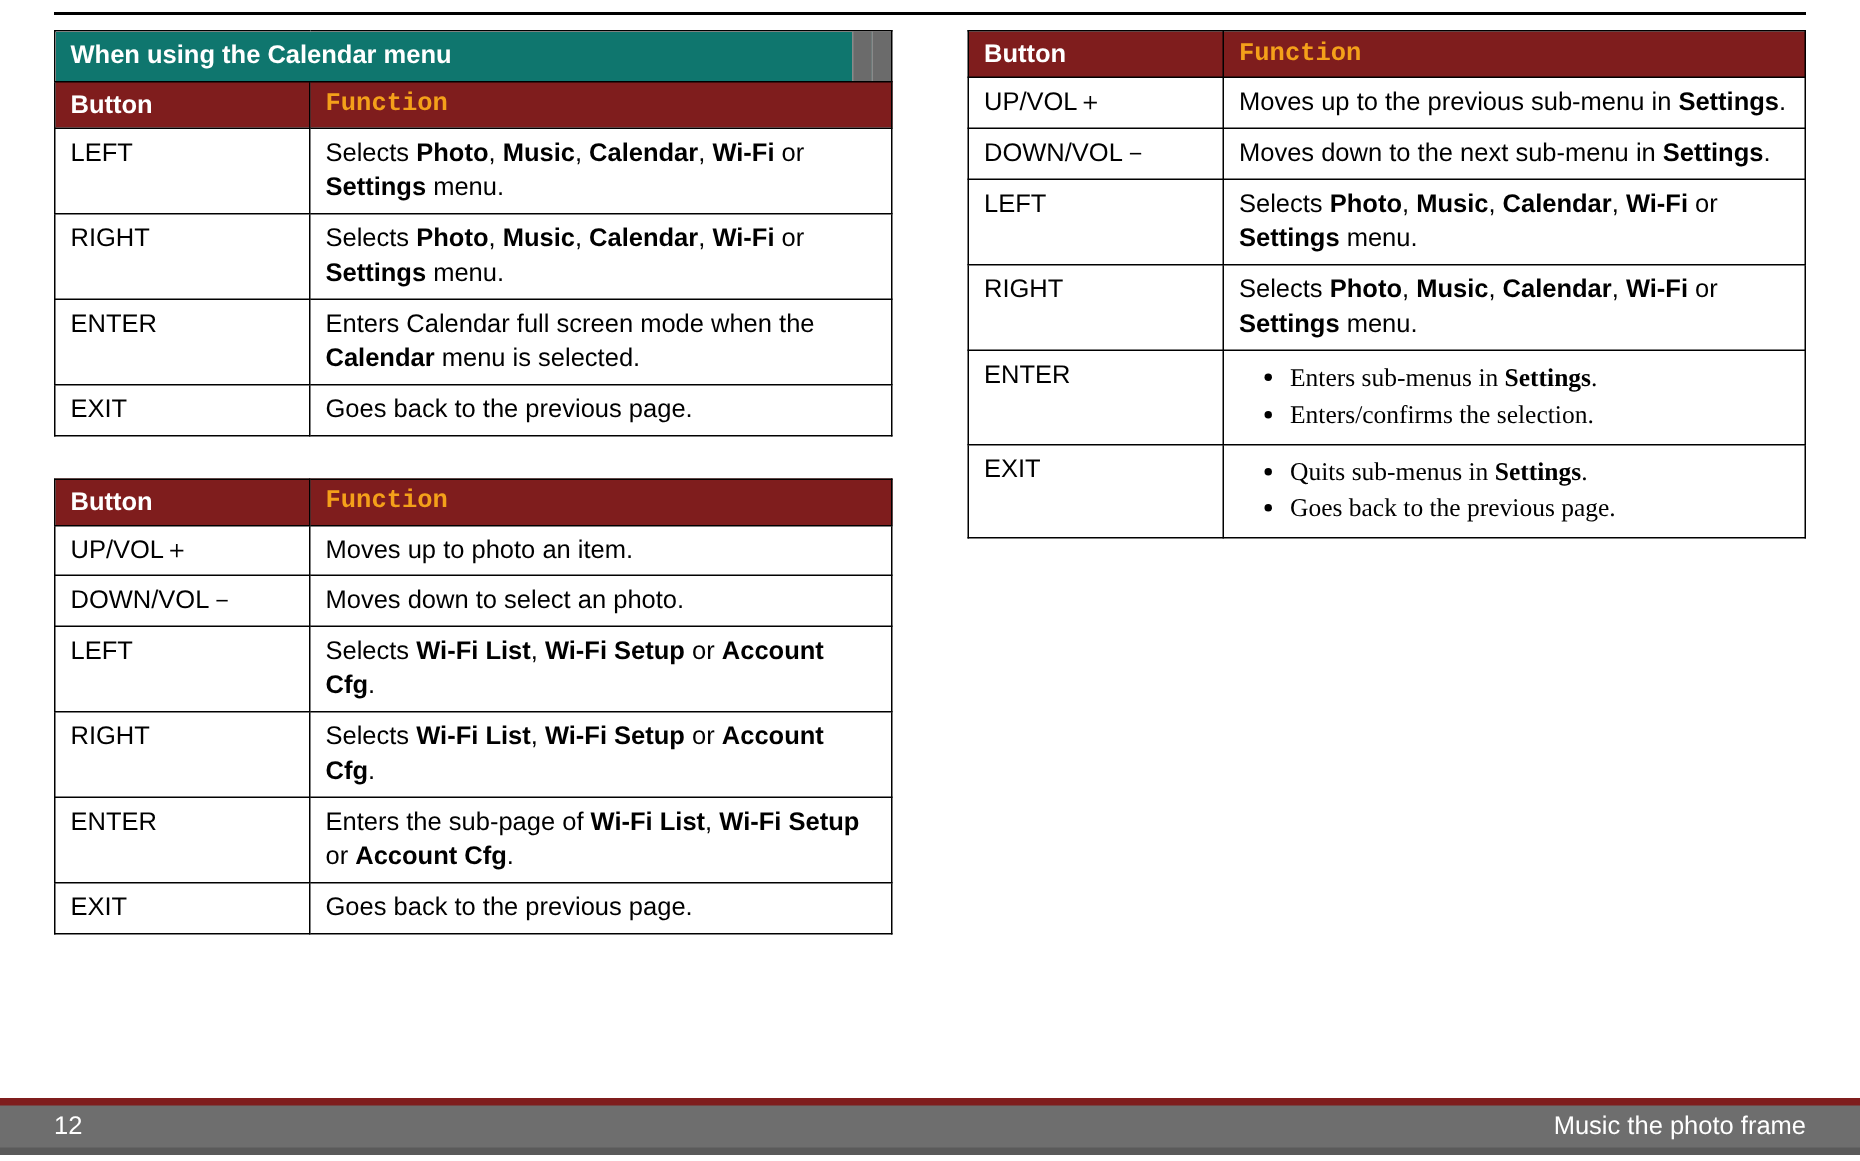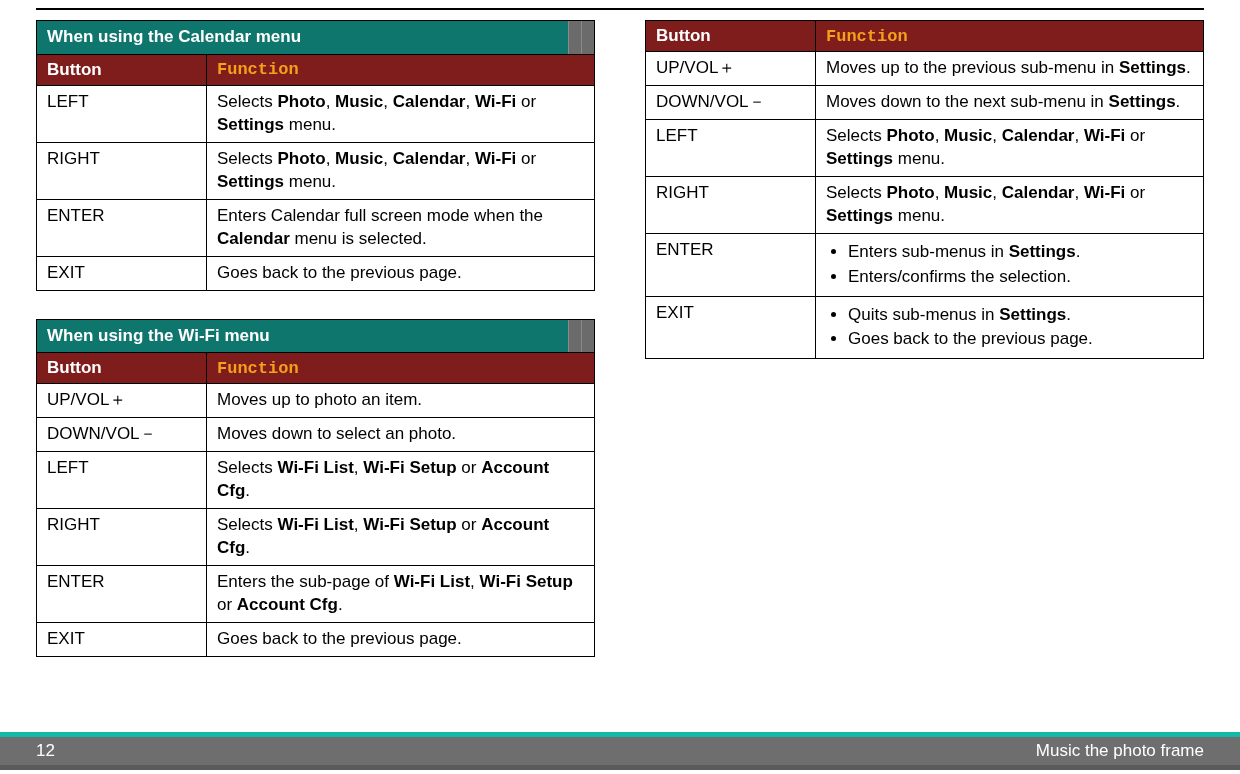--- a/index.html
+++ b/index.html
@@ -74,35 +74,35 @@
   }
   .btable td {
     border: 1px solid #000;
     padding: 5px 10px;
     vertical-align: top;
     font-size: 17px;
     line-height: 1.35;
   }
   .btable col.c1 { width: 170px; }
   .bullets { margin: 0; padding-left: 20px; }
-  .bullets li { margin: 2px 2px; }
+  .bullets li { margin: 2px 14px; font-family: Liberation Serif, serif; }
   .footer {
     position: absolute;
     left: 0;
     right: 0;
     bottom: 4px;
     height: 38px;
     background: #6e6e6e;
     color: #fff;
     display: flex;
     align-items: center;
     justify-content: space-between;
     padding: 0 36px;
     font-size: 17px;
-    border-top: 5px solid #14b8a6;
+    border-top: 5px solid #7f1d1d;
     border-bottom: 5px solid #5a5a5a;
   }
 </style>
 </head>
 <body>
 
 <div class="top-rule"></div>
 
 <div class="columns">
   <div class="col">
@@ -133,81 +133,78 @@
           <tr>
             <td>ENTER</td>
             <td>Enters Calendar full screen mode when the <b>Calendar</b> menu is selected.</td>
           </tr>
           <tr>
             <td>EXIT</td>
             <td>Goes back to the previous page.</td>
           </tr>
         </tbody>
     </table>
-
-    <table class="btable">
-      <colgroup>
-          <col class="c1">
-          <col>
-        </colgroup>
-      <tbody>
-          <tr class="title-row">
-            <td colspan="2" class="title-cell"><span>When using the Wi-Fi menu</span><span class="title-tab"></span></td>
-          </tr>
-      <tr class="header-row">
-        <th>Button</th>
-        <th>Function</th>
-      </tr>
-      </tbody>
-        <tbody>
-          <tr>
-            <td>UP/VOL＋</td>
-            <td>Moves up to photo an item.</td>
-          </tr>
-          <tr>
-            <td>DOWN/VOL－</td>
-            <td>Moves down to select an photo.</td>
-          </tr>
-          <tr>
-            <td>LEFT</td>
-            <td>Selects <b>Wi-Fi List</b>, <b>Wi-Fi Setup</b> or <b>Account Cfg</b>.</td>
-          </tr>
-          <tr>
-            <td>RIGHT</td>
-            <td>Selects <b>Wi-Fi List</b>, <b>Wi-Fi Setup</b> or <b>Account Cfg</b>.</td>
-          </tr>
-          <tr>
-            <td>ENTER</td>
-            <td>Enters the sub-page of <b>Wi-Fi List</b>, <b>Wi-Fi Setup</b> or <b>Account Cfg</b>.</td>
-          </tr>
-          <tr>
-            <td>EXIT</td>
-            <td>Goes back to the previous page.</td>
-          </tr>
-        </tbody>
-    </table>
-
-  </div>
-
-  <div class="col">
 
     <table class="btable">
       <colgroup>
           <col class="c1">
           <col>
         </colgroup>
       <tbody>
       <tr class="header-row">
         <th>Button</th>
         <th>Function</th>
       </tr>
       </tbody>
         <tbody>
           <tr>
             <td>UP/VOL＋</td>
+            <td>Moves up to photo an item.</td>
+          </tr>
+          <tr>
+            <td>DOWN/VOL－</td>
+            <td>Moves down to select an photo.</td>
+          </tr>
+          <tr>
+            <td>LEFT</td>
+            <td>Selects <b>Wi-Fi List</b>, <b>Wi-Fi Setup</b> or <b>Account Cfg</b>.</td>
+          </tr>
+          <tr>
+            <td>RIGHT</td>
+            <td>Selects <b>Wi-Fi List</b>, <b>Wi-Fi Setup</b> or <b>Account Cfg</b>.</td>
+          </tr>
+          <tr>
+            <td>ENTER</td>
+            <td>Enters the sub-page of <b>Wi-Fi List</b>, <b>Wi-Fi Setup</b> or <b>Account Cfg</b>.</td>
+          </tr>
+          <tr>
+            <td>EXIT</td>
+            <td>Goes back to the previous page.</td>
+          </tr>
+        </tbody>
+    </table>
+
+  </div>
+
+  <div class="col">
+
+    <table class="btable">
+      <colgroup>
+          <col class="c1">
+          <col>
+        </colgroup>
+      <tbody>
+      <tr class="header-row">
+        <th>Button</th>
+        <th>Function</th>
+      </tr>
+      </tbody>
+        <tbody>
+          <tr>
+            <td>UP/VOL＋</td>
             <td>Moves up to the previous sub-menu in <b>Settings</b>.</td>
           </tr>
           <tr>
             <td>DOWN/VOL－</td>
             <td>Moves down to the next sub-menu in <b>Settings</b>.</td>
           </tr>
           <tr>
             <td>LEFT</td>
             <td>Selects <b>Photo</b>, <b>Music</b>, <b>Calendar</b>, <b>Wi-Fi</b> or <b>Settings</b> menu.</td>
           </tr>

